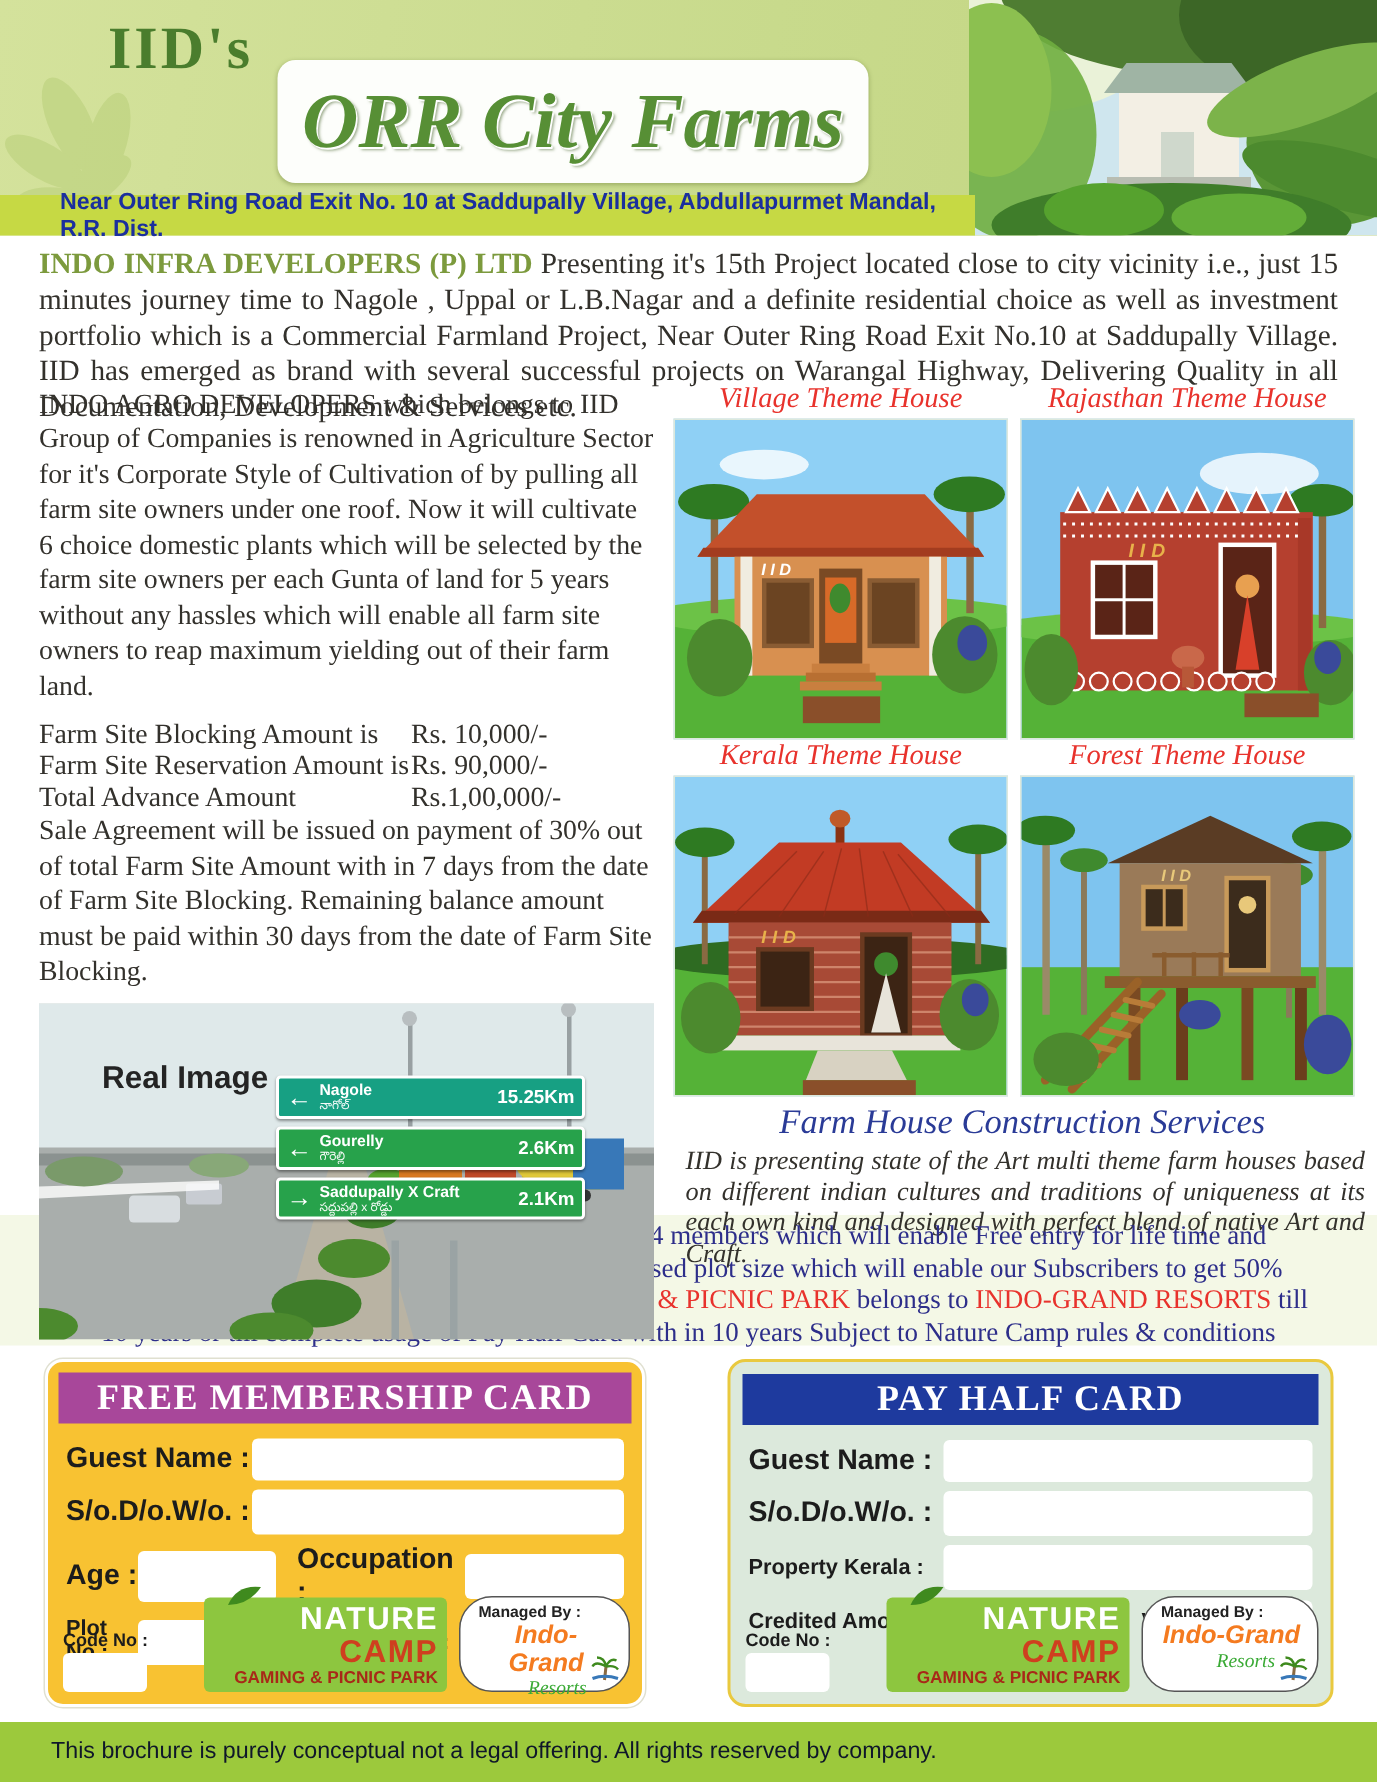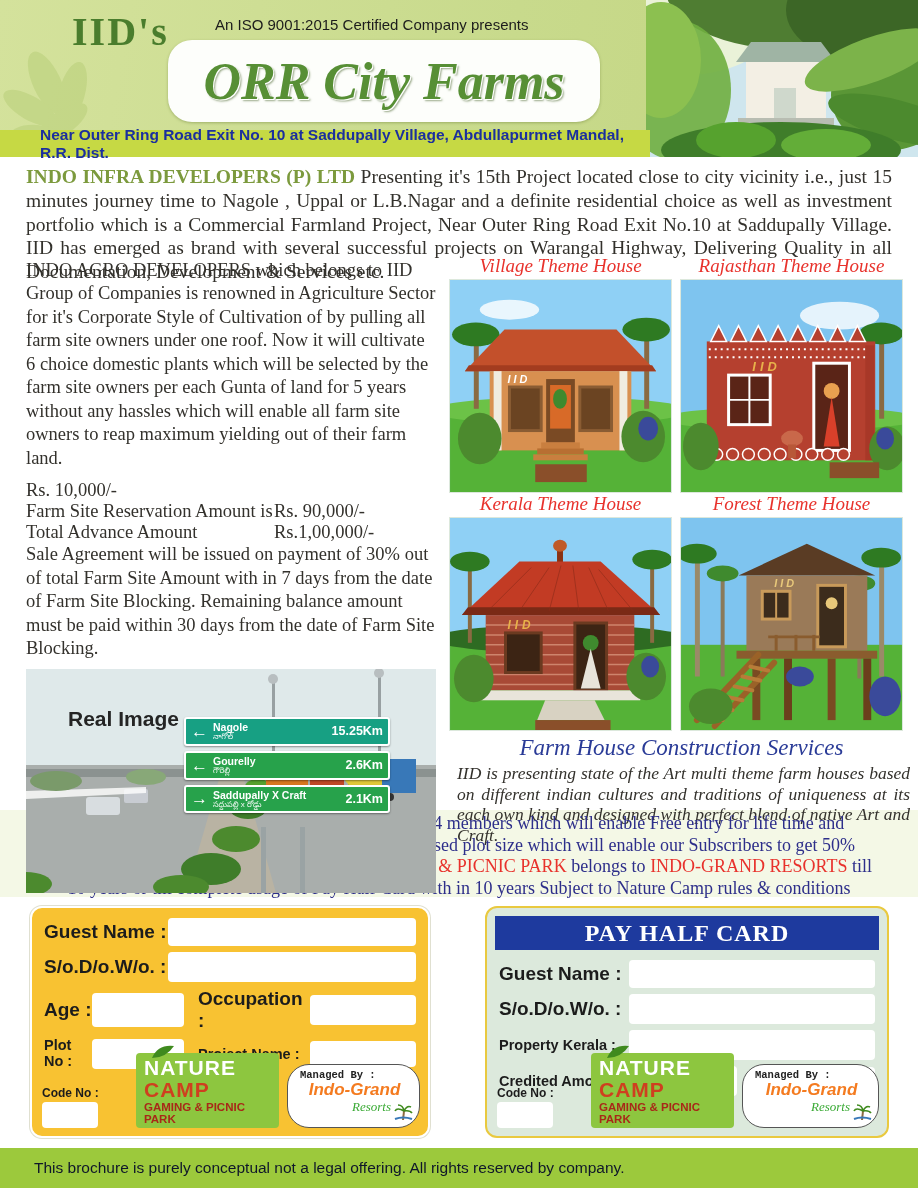--- a/index.html
+++ b/index.html
@@ -4,21 +4,21 @@
 <style>
   * { margin:0; padding:0; box-sizing:border-box; }
   body { background:#888; font-family:"Liberation Serif","DejaVu Serif",serif; }
   .page { position:relative; width:918px; height:1188px; background:#fff; margin:0 auto; overflow:hidden; }
 
   
   .header { position:relative; height:157px; background:linear-gradient(100deg,#d4e29c 0%,#c8da8c 55%,#c2d47f 100%); }
   .leaf-watermark { position:absolute; left:-8px; top:38px; opacity:.55; }
   .brand { position:absolute; left:72px; top:8px; font-weight:bold; font-size:40px; color:#4a7d2d; letter-spacing:2px; }
   .presents { position:absolute; left:215px; top:16px; font-family:"Liberation Sans",sans-serif; font-size:15px; color:#1c1c1c; }
-  .title-box { position:absolute; left:168px; top:40px; width:432px; height:82px; background:#fdfefb; border-radius:24px; box-shadow:0 1px 3px rgba(90,110,40,.4); display:flex; align-items:center; justify-content:center; }
+  .title-box { position:absolute; left:185px; top:40px; width:394px; height:82px; background:#fdfefb; border-radius:12px; box-shadow:0 1px 3px rgba(90,110,40,.4); display:flex; align-items:center; justify-content:center; }
   .title { font-style:italic; font-weight:bold; font-size:52px; color:#578f35; text-shadow:1px 1px 0 #fff,2px 2px 2px rgba(60,90,30,.5); white-space:nowrap; }
   .header-photo { position:absolute; right:0; top:0; width:272px; height:157px; overflow:hidden; }
   .location-bar { position:absolute; left:0; top:130px; width:650px; height:27px; background:#c6d944; color:#1b2f9e; font-family:"Liberation Sans",sans-serif; font-weight:bold; font-size:15.5px; display:flex; align-items:center; padding-left:40px; }
 
   
   .intro { padding:8px 26px 6px 26px; font-size:19.5px; line-height:1.22; color:#33312c; text-align:justify; height:96px; }
   .intro .lead { color:#7c9a3d; font-weight:bold; }
 
   
   .main { display:flex; height:557px; }
@@ -68,27 +68,27 @@
   .frow { display:flex; align-items:center; margin-bottom:6px; }
   .frow label { font-weight:bold; color:#1c1c1c; white-space:pre-line; }
   .lbl-lg { font-size:19px; }
   .lbl-md { font-size:14.5px; }
   .box { background:#fff; border-radius:4px; height:26px; }
   .grow { flex:1; }
   .card-bottom { position:absolute; left:10px; right:8px; bottom:8px; display:flex; align-items:flex-end; gap:8px; }
   .codeblk { display:flex; flex-direction:column; gap:2px; width:86px; }
   .codeblk .clabel { font-family:"Liberation Sans",sans-serif; font-weight:bold; font-size:12px; color:#1c1c1c; }
   .codeblk .box { width:56px; height:26px; }
-  .nc-logo { width:143px; background:#8dc63f; border-radius:4px; padding:4px 6px 3px 8px; position:relative; text-align:left; }
+  .nc-logo { width:162px; background:#8dc63f; border-radius:4px; padding:4px 6px 3px 8px; position:relative; text-align:right; }
   .nc-leaf { position:absolute; left:14px; top:-9px; }
   .nc-line1 { font-family:"Liberation Sans",sans-serif; font-weight:bold; font-size:21px; letter-spacing:1px; line-height:1.05; }
   .nc-white { color:#fff; } .nc-red { color:#cf3f1f; }
   .nc-line2 { font-family:"Liberation Sans",sans-serif; font-weight:bold; font-size:11.5px; color:#a82818; }
   .mb-pill { flex:1; background:#fff; border:1px solid #555; border-radius:22px; height:64px; padding:4px 10px 2px 12px; position:relative; }
-  .mb-label { font-family:Liberation Mono, monospace; font-weight:bold; font-size:10.5px; color:#222; }
+  .mb-label { font-family:Liberation Sans, sans-serif; font-weight:bold; font-size:10.5px; color:#222; }
   .mb-brand { font-family:"Liberation Sans",sans-serif; font-weight:bold; font-style:italic; font-size:17px; color:#f47b20; text-align:center; line-height:1.1; }
   .mb-resorts { font-style:italic; font-size:13px; color:#3aaa35; text-align:right; padding-right:18px; line-height:1; }
   .mb-palm { position:absolute; right:6px; bottom:6px; }
 
   
   .footer { height:40px; background:#9cc93c; display:flex; align-items:center; padding-left:34px; font-family:"Liberation Sans",sans-serif; font-size:15.5px; color:#0f172a; }
 </style>
 </head>
 <body>
 
@@ -98,21 +98,20 @@
     <svg class="leaf-watermark" width="150" height="120" viewBox="0 0 150 120">
       <g fill="#b9cf7a">
         <ellipse cx="55" cy="45" rx="14" ry="34" transform="rotate(-25 55 45)"></ellipse>
         <ellipse cx="80" cy="55" rx="13" ry="32" transform="rotate(15 80 55)"></ellipse>
         <ellipse cx="38" cy="70" rx="12" ry="30" transform="rotate(-60 38 70)"></ellipse>
         <ellipse cx="70" cy="85" rx="12" ry="30" transform="rotate(55 70 85)"></ellipse>
         <ellipse cx="45" cy="98" rx="11" ry="26" transform="rotate(95 45 98)"></ellipse>
       </g>
     </svg>
     <div class="brand">IID's</div>
-    <div class="presents">An ISO 9001:2015 Certified Company presents</div>
     <div class="title-box">
       <span class="title">ORR City Farms</span>
     </div>
     <div class="header-photo">
       <svg width="272" height="157" viewBox="0 0 272 157" preserveAspectRatio="none">
         <rect width="272" height="157" fill="#cfe6ee"></rect>
         <ellipse cx="40" cy="20" rx="90" ry="55" fill="#eaf2d8"></ellipse>
         <ellipse cx="150" cy="-10" rx="130" ry="60" fill="#4f7d32"></ellipse>
         <ellipse cx="230" cy="10" rx="90" ry="55" fill="#3c6626"></ellipse>
         <rect x="100" y="60" width="80" height="58" fill="#f3efe4"></rect>
@@ -132,20 +131,21 @@
     <div class="location-bar">Near Outer Ring Road Exit No. 10 at Saddupally Village, Abdullapurmet Mandal, R.R. Dist.</div>
   </header>
 
   <p class="intro"><span class="lead">INDO INFRA DEVELOPERS (P) LTD</span> <span>Presenting it's 15th Project located close to city vicinity i.e., just 15 minutes journey time to Nagole , Uppal or L.B.Nagar and a definite residential choice as well as investment portfolio which is a Commercial Farmland Project, Near Outer Ring Road Exit No.10 at Saddupally Village. IID has emerged as brand with several successful projects on Warangal Highway, Delivering Quality in all Documentation, Development &amp; Services etc.</span></p>
 
   <div class="main">
     <div class="col-left">
       <p class="agro">INDO AGRO DEVELOPERS which belongs to IID Group of Companies is renowned in Agriculture Sector for it's Corporate Style of Cultivation of by pulling all farm site owners under one roof. Now it will cultivate 6 choice domestic plants which will be selected by the farm site owners per each Gunta of land for 5 years without any hassles which will enable all farm site owners to reap maximum yielding out of their farm land.</p>
       <div class="pricing">
         <div class="price-row">
+          <span class="pl">Farm Site Blocking Amount is</span>
           <span>Rs.  10,000/-</span>
         </div>
         <div class="price-row">
           <span class="pl">Farm Site Reservation Amount is</span>
           <span>Rs.  90,000/-</span>
         </div>
         <div class="price-row">
           <span class="pl">Total Advance Amount</span>
           <span>Rs.1,00,000/-</span>
         </div>
@@ -415,20 +415,21 @@
   <div class="subscriber">
     <div>Our Subscribers will get Membership Card for 1+4 members which will enable Free entry for life time and</div>
     <div>Pay Half Card worth Rs. 250/- per sq.yd. on purchased plot size which will enable our Subscribers to get 50%</div>
     <div><span>Discount on all games in </span><span class="red">NATURE CAMP GAMING &amp; PICNIC PARK</span><span> belongs to </span><span class="red">INDO-GRAND RESORTS</span><span> till</span></div>
     <div>10 years or till complete usage of Pay Half Card with in 10 years Subject to Nature Camp rules &amp; conditions</div>
   </div>
 
   <div class="cards">
 
     <div class="card card-m">
+      <div class="card-head">FREE MEMBERSHIP CARD</div>
       <div class="frm">
         <div class="frow" style="margin-top:4px;">
           <label class="lbl-lg" style="width:124px;">Guest Name :</label>
           <span class="box grow" style="height:28px;"></span>
         </div>
         <div class="frow">
           <label class="lbl-lg" style="width:124px;">S/o.D/o.W/o. :</label>
           <span class="box grow" style="height:30px;"></span>
         </div>
         <div class="frow">

